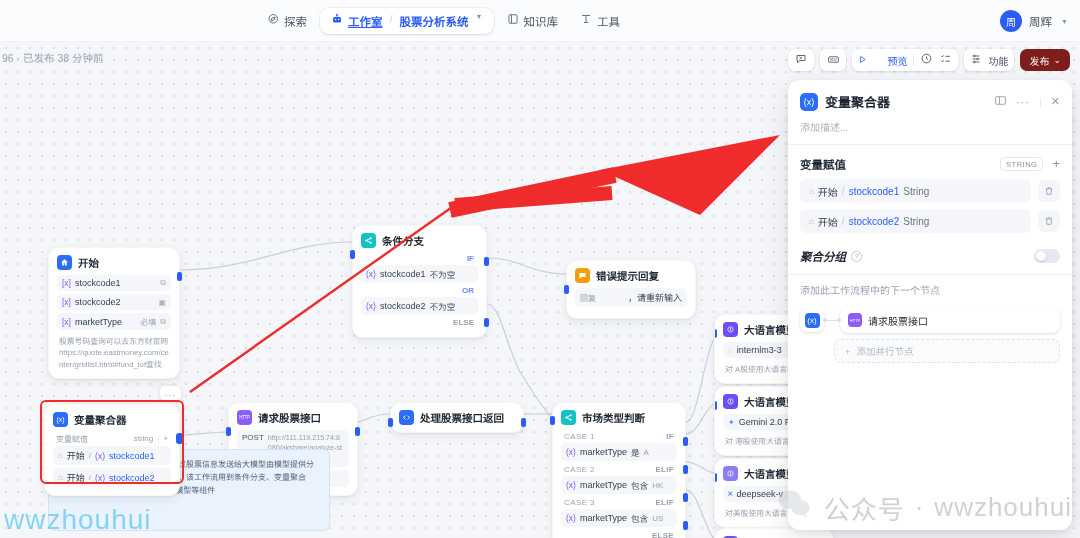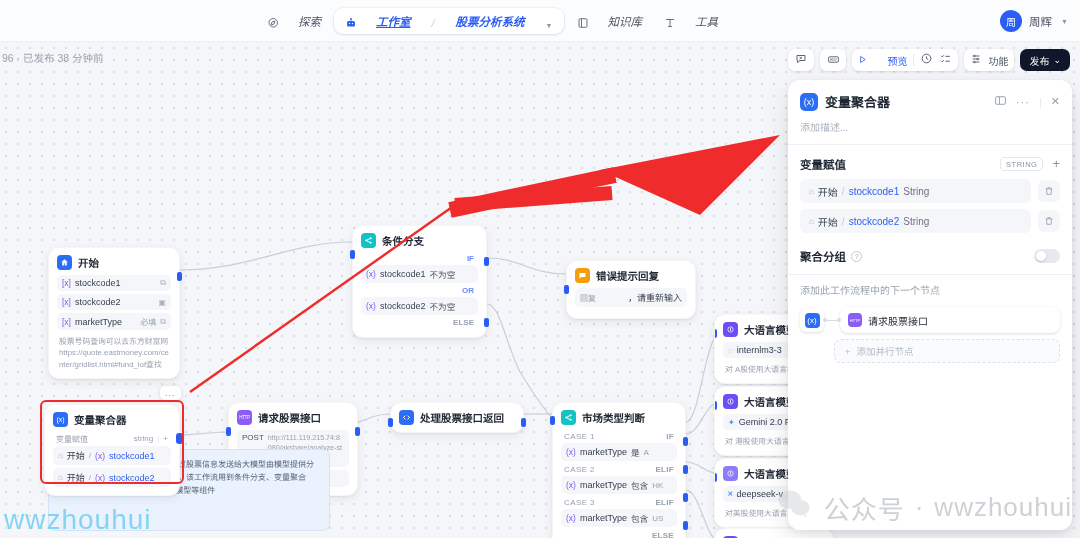--- a/index.html
+++ b/index.html
@@ -11,22 +11,22 @@
   #app { position: relative; width:1080px; height:538px; overflow:hidden; background:#f4f6f9; }
 
   
   .topbar {
     position:absolute; left:0; top:0; width:1080px; height:42px;
     background:#fbfcfe; border-bottom:1px solid #eceff4;
     display:flex; align-items:center; z-index:40;
   }
   .nav-center { position:absolute; left:258px; top:0; height:42px; display:flex; align-items:center; gap:4px; }
   .nav-item {
-    display:flex; align-items:flex-end; gap:19px; padding:5px 9px; border-radius:9px;
-    font-size:11.5px; color:#4b5563; white-space:nowrap; cursor:pointer;font-style:italic;
+    display:flex; align-items:flex-start; gap:5px; padding:5px 9px; border-radius:9px;
+    font-size:11.5px; color:#4b5563; white-space:nowrap; cursor:pointer;
   }
   .nav-item.active {
     background:#ffffff; box-shadow:0 1px 3px rgba(16,24,40,.10), 0 0 0 1px rgba(16,24,40,.04);
     padding:5px 11px;
   }
   .nav-item.active .lbl-studio { color:#2b5df5; font-weight:bold; text-decoration:underline; }
   .nav-item.active .lbl-proj { color:#2b5df5; font-weight:bold; }
   .nav-sep { color:#c9cfd9; font-size:11px; margin:0 2px; }
   .ic { display:inline-block; line-height:0; }
   .caret { font-size:7px; color:#8b93a3; margin-left:2px; }
@@ -113,21 +113,21 @@
     box-shadow:0 1px 3px rgba(16,24,40,.12); display:flex; align-items:center;
     justify-content:center; gap:6px; font-size:10px; color:#4b5563; padding:0 6px; cursor:pointer;
   }
   .tb-group {
     height:22px; background:#fff; border-radius:7px; box-shadow:0 1px 3px rgba(16,24,40,.12);
     display:flex; align-items:center; padding:0 6px; gap:6px;
   }
   .tb-prev { color:#2b5df5; font-size:10px; display:flex; align-items:center; gap:20px; cursor:pointer; }
   .tb-div { width:1px; height:12px; background:#e6e9ef; }
   .tb-pub {
-    height:22px; background:#0f172a; color:#fff; border-radius:7px; font-size:10px;
+    height:22px; background:#7f1d1d; color:#fff; border-radius:7px; font-size:10px;
     display:flex; align-items:center; gap:4px; padding:0 9px; cursor:pointer;
   }
 
   .rpanel {
     position:absolute; right:8px; top:80px; width:284px; height:450px;
     background:#fff; border-radius:12px;
     box-shadow:0 2px 6px rgba(16,24,40,.08), 0 10px 28px rgba(16,24,40,.10);
     z-index:45; overflow:hidden;
   }
   .rp-head { display:flex; align-items:center; gap:7px; padding:12px 12px 6px 12px; }
@@ -151,21 +151,21 @@
     background:#f4f6f9; border-radius:6px; padding:4px 7px; display:flex; align-items:center;
     gap:4px; font-size:10px; white-space:nowrap;
   }
   .varchip .start { color:#374151; }
   .varchip .slash { color:#c3c9d4; }
   .varchip .vb { color:#2b5df5; }
   .varchip .typ { color:#6b7280; }
   .trash { width:22px; height:22px; background:#f4f6f9; border-radius:6px; display:flex;
            align-items:center; justify-content:center; color:#98a1b0; font-size:10px; cursor:pointer; }
 
-  .rp-toggle-row { display:flex; align-items:center; padding:12px 12px 10px 12px; }
+  .rp-toggle-row { display:flex; align-items:center; padding:12px 12px 10px 12px;font-style:italic; }
   .rp-toggle-lbl { font-size:11.5px; color:#1f2733; font-weight:bold; }
   .qmark { width:11px; height:11px; border-radius:50%; border:1px solid #c3c9d4; color:#aab2bf;
            font-size:7.5px; display:inline-flex; align-items:center; justify-content:center; margin-left:5px; }
   .switch { margin-left:auto; width:26px; height:14px; border-radius:8px; background:#e6e9ef; position:relative; cursor:pointer; }
   .switch i { position:absolute; left:2px; top:2px; width:10px; height:10px; border-radius:50%; background:#fff;
               box-shadow:0 1px 2px rgba(0,0,0,.18); }
 
   .nextstep { padding:4px 12px 0 12px; }
   .ns-t { font-size:12px; color:#1f2733; font-weight:bold; }
   .ns-s { font-size:10px; color:#98a1b0; margin-top:3px; }

